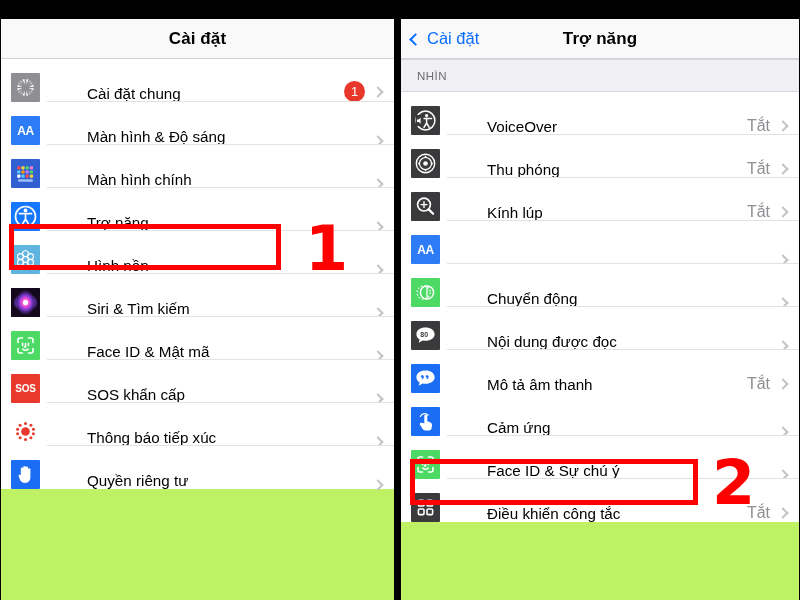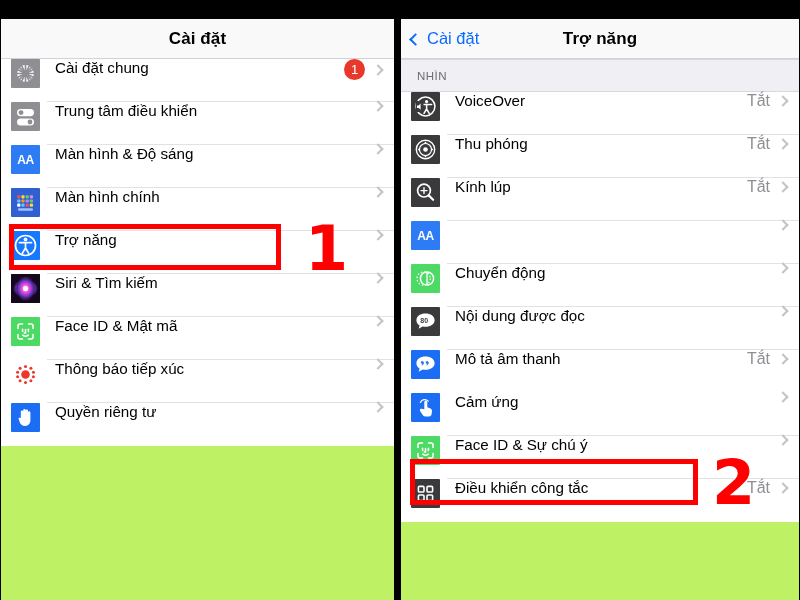--- a/index.html
+++ b/index.html
@@ -69,23 +69,24 @@
     padding-left:16px;
     font-size:11.5px;
     color:#6d6d72;
     letter-spacing:.45px;
     text-transform:uppercase;
   }
   .row {
     position:relative;
     height:43px;
     display:flex;
-    align-items:flex-start;
+    align-items:flex-end;
     padding-left:10px;
     background:#fff;
+    gap:32px;
   }
   .row:after {
     content:"";
     position:absolute;
     left:46px; right:0; bottom:0;
     height:1px;
     background:#e2e2e4;
   }
   .row.last:after { display:none; }
 
@@ -187,34 +188,20 @@
               </g>
             </svg>
           </span>
           <span class="label">Cài đặt chung</span>
           <span class="right">
             <span class="badge">1</span>
             <span class="chev"></span>
           </span>
         </div>
         <div class="row">
-          <span class="ico" style="background: rgb(142, 142, 147);">
-            <svg width="29" height="29" viewBox="0 0 29 29">
-        <rect x="6" y="7" width="17" height="7.2" rx="3.6" fill="#fff"></rect>
-        <circle cx="10" cy="10.6" r="2.4" fill="#8e8e93"></circle>
-        <rect x="6" y="16.4" width="17" height="7.2" rx="3.6" fill="#fff"></rect>
-        <circle cx="19" cy="20" r="2.4" fill="#8e8e93"></circle>
-            </svg>
-          </span>
-          <span class="label">Trung tâm điều khiển</span>
-          <span class="right">
-            <span class="chev"></span>
-          </span>
-        </div>
-        <div class="row">
           <span class="ico" style="background: rgb(45, 124, 246);">
             <span style="color:#fff;font-size:12px;font-weight:bold;letter-spacing:-.4px;font-family:'Liberation Sans',sans-serif;">AA</span>
           </span>
           <span class="label">Màn hình &amp; Độ sáng</span>
           <span class="right">
             <span class="chev"></span>
           </span>
         </div>
         <div class="row">
           <span class="ico" style="background: rgb(47, 95, 208);">
@@ -250,20 +237,39 @@
         <path d="M8.4 11.6 H20.6" stroke="#fff" stroke-width="1.7" stroke-linecap="round"></path>
         <path d="M14.5 11.6 V17 M14.5 17 L11.3 22.4 M14.5 17 L17.7 22.4" stroke="#fff" stroke-width="1.7" stroke-linecap="round" fill="none"></path>
             </svg>
           </span>
           <span class="label">Trợ năng</span>
           <span class="right">
             <span class="chev"></span>
           </span>
         </div>
         <div class="row">
+          <span class="ico" style="background: rgb(95, 180, 224);">
+            <svg width="29" height="29" viewBox="0 0 29 29">
+        <g fill="none" stroke="#fff" stroke-width="1.1">
+        <circle cx="14.5" cy="14.5" r="3"></circle>
+        <circle cx="14.5" cy="8.7" r="3"></circle>
+                <circle cx="14.5" cy="20.3" r="3"></circle>
+        <circle cx="9.5" cy="11.6" r="3"></circle>
+                <circle cx="19.5" cy="11.6" r="3"></circle>
+        <circle cx="9.5" cy="17.4" r="3"></circle>
+                <circle cx="19.5" cy="17.4" r="3"></circle>
+        </g>
+            </svg>
+          </span>
+          <span class="label">Hình nền</span>
+          <span class="right">
+            <span class="chev"></span>
+          </span>
+        </div>
+        <div class="row">
           <span class="ico" style="background: rgb(24, 18, 31);">
             <svg width="29" height="29" viewBox="0 0 29 29">
         <defs>
                 <radialGradient id="sg" cx="50%" cy="50%" r="55%">
           <stop offset="0%" stop-color="#ffffff"></stop>
           <stop offset="32%" stop-color="#ff4fd8"></stop>
           <stop offset="62%" stop-color="#7a3bd8"></stop>
           <stop offset="100%" stop-color="#13091d"></stop>
         </radialGradient>
               </defs>
@@ -287,20 +293,29 @@
         <path d="M7 17.5V20a2 2 0 0 0 2 2h2.5"></path>
                 <path d="M22 17.5V20a2 2 0 0 1-2 2h-2.5"></path>
         <path d="M11.6 12.4v2.1"></path>
                 <path d="M17.4 12.4v2.1"></path>
         <path d="M14.5 12.6v3.4h-1.1"></path>
         <path d="M11.8 18.2c1.6 1.3 3.8 1.3 5.4 0"></path>
         </g>
             </svg>
           </span>
           <span class="label">Face ID &amp; Mật mã</span>
+          <span class="right">
+            <span class="chev"></span>
+          </span>
+        </div>
+        <div class="row">
+          <span class="ico" style="background: rgb(232, 57, 44);">
+            <span style="color:#fff;font-size:10px;font-weight:bold;letter-spacing:-.2px;font-family:'Liberation Sans',sans-serif;">SOS</span>
+          </span>
+          <span class="label">SOS khẩn cấp</span>
           <span class="right">
             <span class="chev"></span>
           </span>
         </div>
         <div class="row">
           <span class="ico" style="background: rgb(255, 255, 255);">
             <svg width="29" height="29" viewBox="0 0 29 29">
         <rect width="29" height="29" fill="#fff"></rect>
         <circle cx="14.5" cy="14.5" r="4.3" fill="#e8392c"></circle>
         <g fill="#e8392c">

